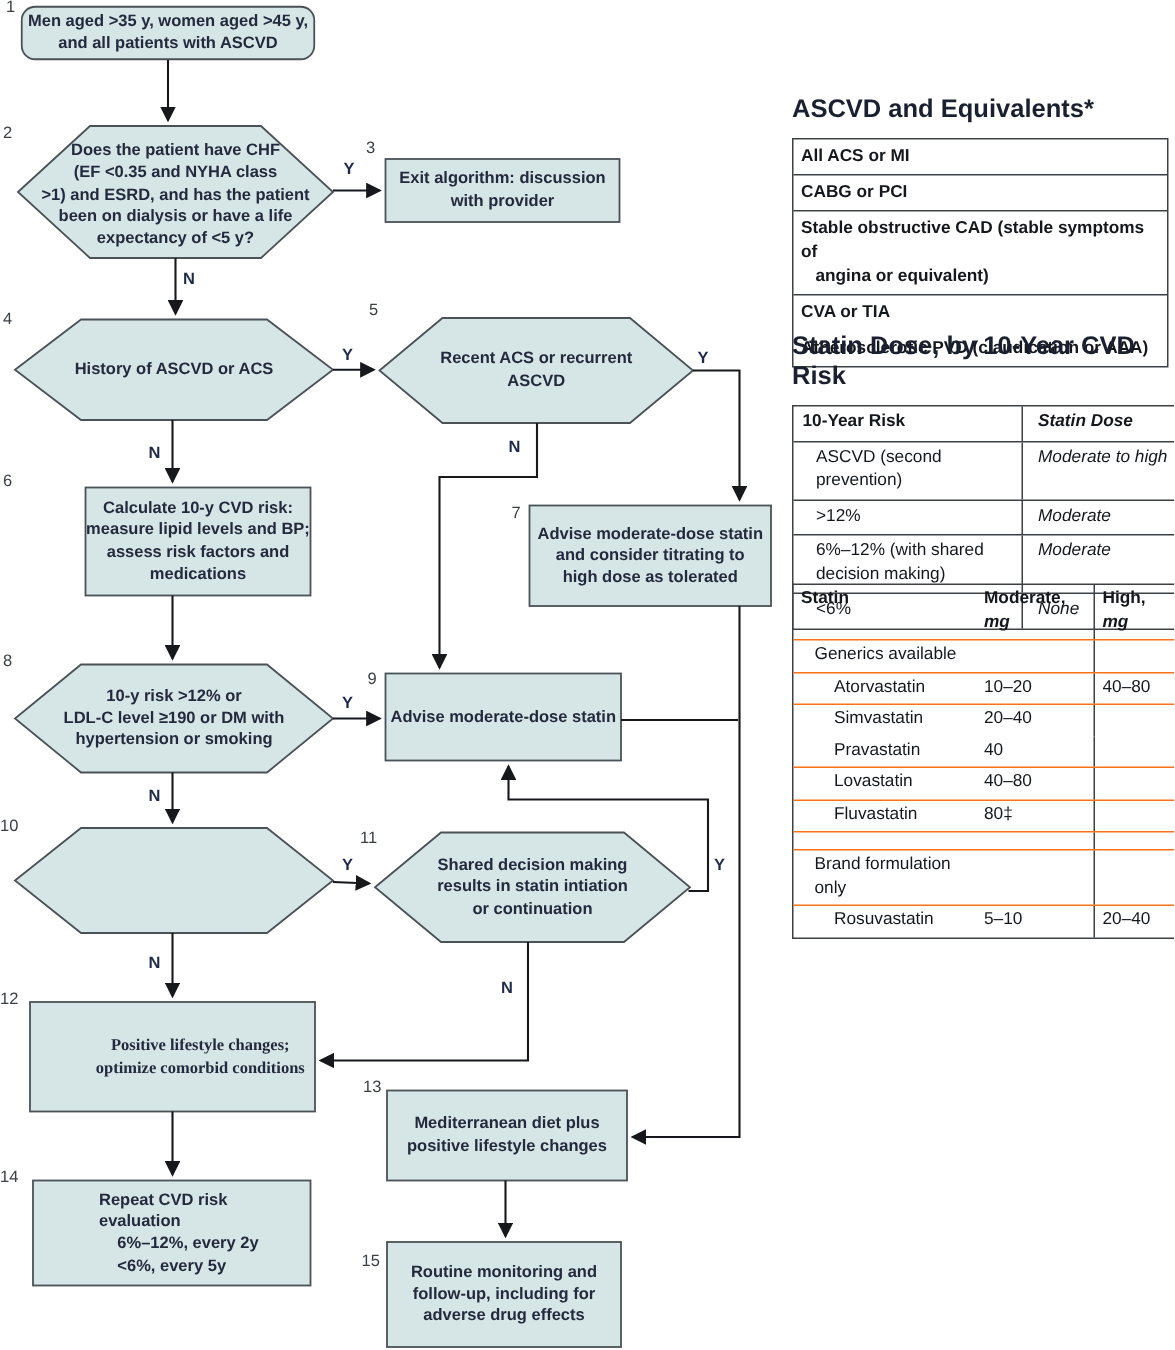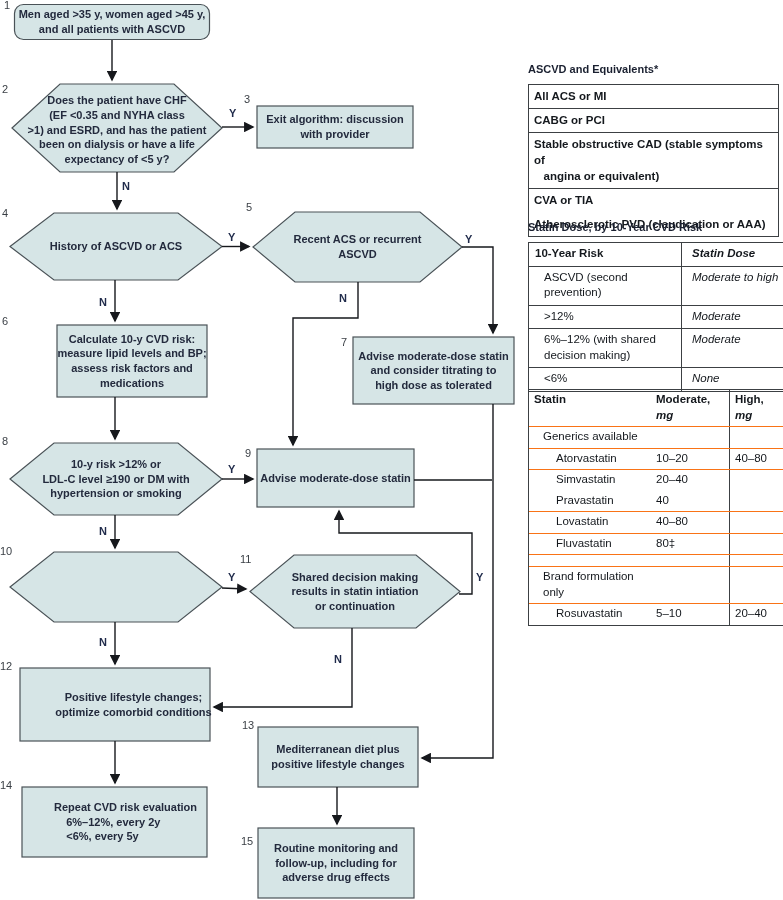--- a/index.html
+++ b/index.html
@@ -8,31 +8,31 @@
     font-family:"Liberation Sans","DejaVu Sans",sans-serif;
     background:#ffffff; color:#1c2133;
   }
   #wires { position:absolute; left:0; top:0; width:783px; height:900px; }
 
   .box-text {
     position:absolute; display:flex; align-items:center; justify-content:center;
     text-align:center; white-space:pre-line;
     font-size:11px; font-weight:bold; line-height:1.33; color:#232a3d;
   }
-  .align-left { justify-content:flex-start; text-align:left; padding-left:32px; box-sizing:border-box; }
+  .align-left { justify-content:flex-start; text-align:left; padding-left:44px; box-sizing:border-box; }
 
   .num {
     position:absolute; font-size:11px; font-weight:normal; color:#3a3f45; line-height:1;
   }
   .yn {
     position:absolute; font-size:11px; font-weight:bold; color:#1f2a4a; line-height:1;
   }
 
   .side-table { position:absolute; color:#14181d; font-size:11.5px; }
-  .tbl-title { font-weight:bold; color:#1a2030; margin-bottom:9px; font-size:11px; }
+  .tbl-title { font-weight:bold; color:#1a2030; margin-bottom:9px; font-size:17px; }
 
   
   .ta-box { border:1px solid #3c4043; }
   .ta-row { padding:3px 5px 4px 5px; white-space:pre-line; line-height:1.4; border-bottom:1px solid #3c4043; font-weight:bold; }
   .ta-row.nodiv { border-bottom:none; }
   .ta-box .ta-row:last-child { border-bottom:none; }
 
   
   .tb-box { border-top:1px solid #3c4043; border-left:1px solid #3c4043; border-bottom:1px solid #3c4043; }
   .tb-row { display:grid; grid-template-columns:152px 1fr; border-bottom:1px solid #3c4043; }
@@ -154,21 +154,21 @@
   <div class="box-text" style="left:353px; top:337px; width:161px; height:67px;">Advise moderate-dose statin
 and consider titrating to
 high dose as tolerated</div>
   <div class="box-text" style="left:10px;  top:443px; width:212px; height:72px;">10-y risk &gt;12% or
 LDL-C level ≥190 or DM with
 hypertension or smoking</div>
   <div class="box-text" style="left:257px; top:449px; width:157px; height:58px;">Advise moderate-dose statin</div>
   <div class="box-text" style="left:250px; top:555px; width:210px; height:73px;">Shared decision making
 results in statin intiation
 or continuation</div>
-  <div class="box-text" style="left:20px;  top:668px; width:227px; height:73px;">Positive lifestyle changes;
+  <div class="box-text" style="left:20px;  top:668px; width:227px; height:73px;font-family:Liberation Serif, serif;">Positive lifestyle changes;
 optimize comorbid conditions</div>
   <div class="box-text" style="left:258px; top:727px; width:160px; height:60px;">Mediterranean diet plus
 positive lifestyle changes</div>
   <div class="box-text align-left" style="left:22px; top:787px; width:185px; height:70px;">Repeat CVD risk evaluation
 &nbsp;&nbsp;&nbsp;&nbsp;6%–12%, every 2y
 &nbsp;&nbsp;&nbsp;&nbsp;&lt;6%, every 5y</div>
   <div class="box-text" style="left:258px; top:828px; width:156px; height:70px;">Routine monitoring and
 follow-up, including for
 adverse drug effects</div>
 

